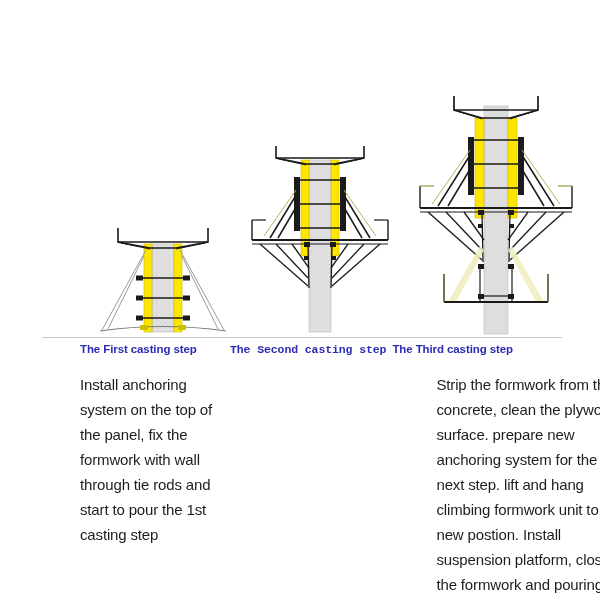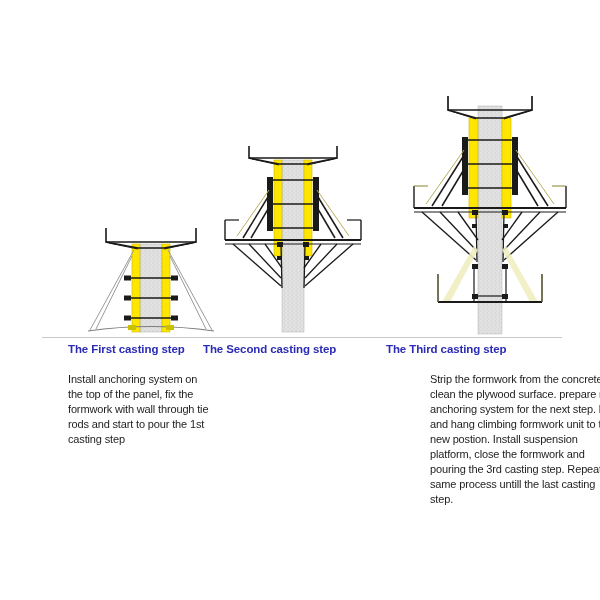--- a/index.html
+++ b/index.html
@@ -18,22 +18,22 @@
     width:600px;height:600px;
     display:flex;
     flex-direction:row;
     align-items:flex-start;
   }
   .col{
     position:relative;
     box-sizing:border-box;
     height:600px;
   }
-  .col-1{width:195px;padding-left:68px;}
-  .col-2{width:185px;padding-left:8px;}
+  .col-1{width:195px;padding-left:52px;margin-left:28px;}
+  .col-2{width:185px;padding-left:8px;font-family:Liberation Mono, monospace;}
   .col-3{width:220px;padding-left:6px;}
 
   
   .figure{
     position:relative;
     height:336px;
     width:100%;
   }
   .figure svg{position:absolute;bottom:0;left:0;display:block;}
   .fig1 svg{left:8px;}
@@ -55,22 +55,22 @@
     padding-top:7px;
     font-size:11.5px;
     font-weight:bold;
     color:#2b2bb5;
     letter-spacing:-0.1px;
     white-space:nowrap;
   }
   .body{
     margin:0;
     padding-top:17px;
-    font-size:11px;
-    line-height:15px;
+    font-size:15px;
+    line-height:25px;
     color:#1d1d1d;
     letter-spacing:-0.15px;
   }
   .col-1 .body{width:142px;}
   .col-2 .body{width:158px;}
   .col-3 .body{width:190px;margin-left:44px;}
 </style>
 </head>
 <body>
 

